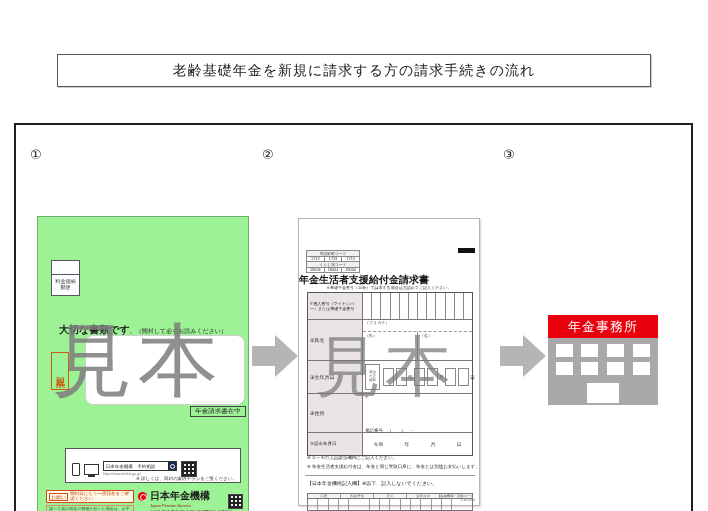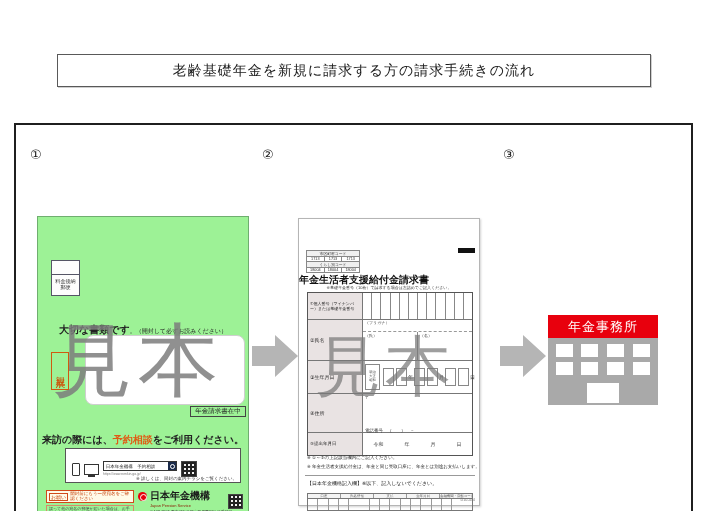--- a/index.html
+++ b/index.html
@@ -165,23 +165,20 @@
   <div class="abs important-line">
     <b>大切な書類です</b><span>。（開封して必ずお読みください）</span>
   </div>
 
   <div class="abs addr-window"></div>
   <div class="abs mihon-env">見本</div>
 
   <div class="abs shinten">親展</div>
   <div class="abs enclosed-label">年金請求書在中</div>
 
-  <div class="abs env-visit">
-    <span>来訪の際には、</span><span class="hl">予約相談</span><span>をご利用ください。</span>
-  </div>
 
   <div class="abs reserve-box">
     <div class="reserve-row">
       <div class="icon-phone"></div>
       <div class="icon-monitor"></div>
       <div class="search-wrap">
         <div class="search-bar">
           <span class="search-text">日本年金機構　予約相談</span>
           <span class="search-btn"></span>
         </div>

